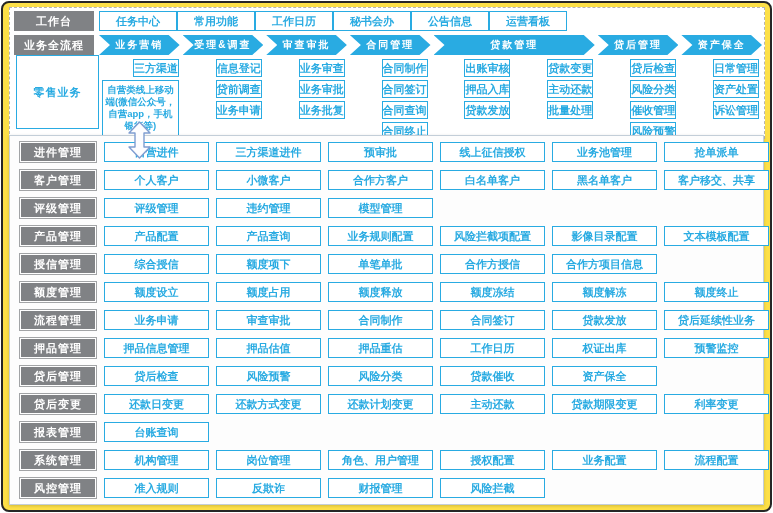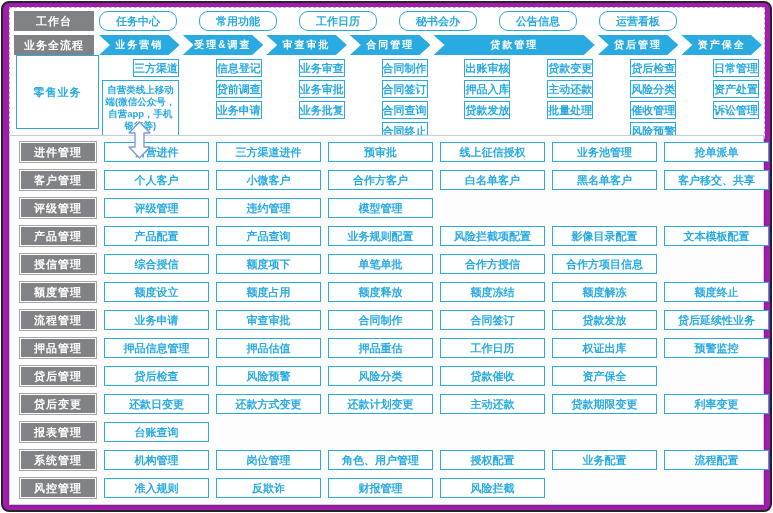--- a/index.html
+++ b/index.html
@@ -1,31 +1,31 @@
 <!DOCTYPE html>
 <html><head>
 <meta charset="utf-8">
 <style>
   html,body{margin:0;padding:0;background:#fff;}
   body{width:773px;height:513px;position:relative;overflow:hidden;
        font-family:"Liberation Sans","DejaVu Sans",sans-serif;}
   .frame{position:absolute;left:1px;top:1px;width:767px;height:507px;
-         border:2px solid #262626;border-radius:8px;background:#a21caf;}
+         border:2px solid #262626;border-radius:8px;background:#fde047;}
 
   
   .top-section{position:absolute;left:6px;top:4px;right:5px;height:130px;
                border:1px dashed #b5b5b5;background:#fff;}
   .gray-label{position:absolute;left:4px;width:80px;height:20px;background:#808285;
               color:#fff;font-size:11px;font-weight:bold;display:flex;
               align-items:center;justify-content:center;letter-spacing:1px;}
   .wb-items{position:absolute;left:89px;top:3px;right:2px;height:20px;display:flex;}
   .tbox{box-sizing:border-box;border:1px solid #29abe2;background:#fff;color:#29abe2;
         font-size:11px;font-weight:bold;display:flex;align-items:center;
         justify-content:center;text-align:center;}
-  .wb-items .tbox{width:78px;height:20px;margin-right:22px;border-radius:9px;}
+  .wb-items .tbox{width:78px;height:20px;margin-right:0;}
   .chevrons{position:absolute;left:89px;top:27px;right:2px;height:20px;display:flex;gap:3px;}
   .chev{background:#29abe2;color:#fff;font-size:10px;font-weight:bold;
         display:flex;align-items:center;justify-content:center;letter-spacing:2px;
         clip-path:polygon(0 0,calc(100% - 11px) 0,100% 50%,calc(100% - 11px) 100%,0 100%,11px 50%);}
   .pcolumns{position:absolute;left:89px;top:51px;right:2px;bottom:3px;display:flex;}
   .pcol{flex:1;padding:0 3px;display:flex;flex-direction:column;align-items:flex-end;}
   .pcol .tbox{height:18px;margin-bottom:3px;flex:none;}
   .pcol .tbox.tall{height:56px;font-size:9.5px;line-height:1.25;padding:1px 2px;font-weight:bold;}
   .side-box{position:absolute;left:6px;top:47px;width:83px;height:74px;box-sizing:border-box;
             border:1px solid #29abe2;color:#29abe2;font-size:11px;font-weight:bold;

